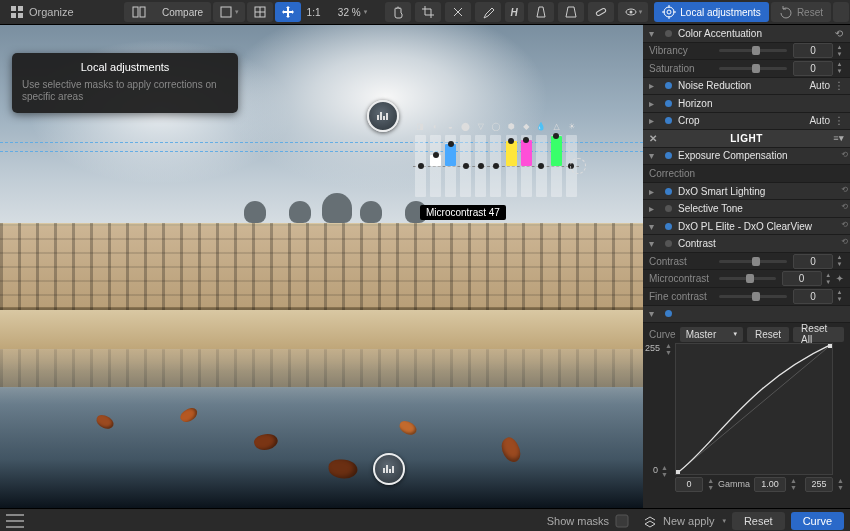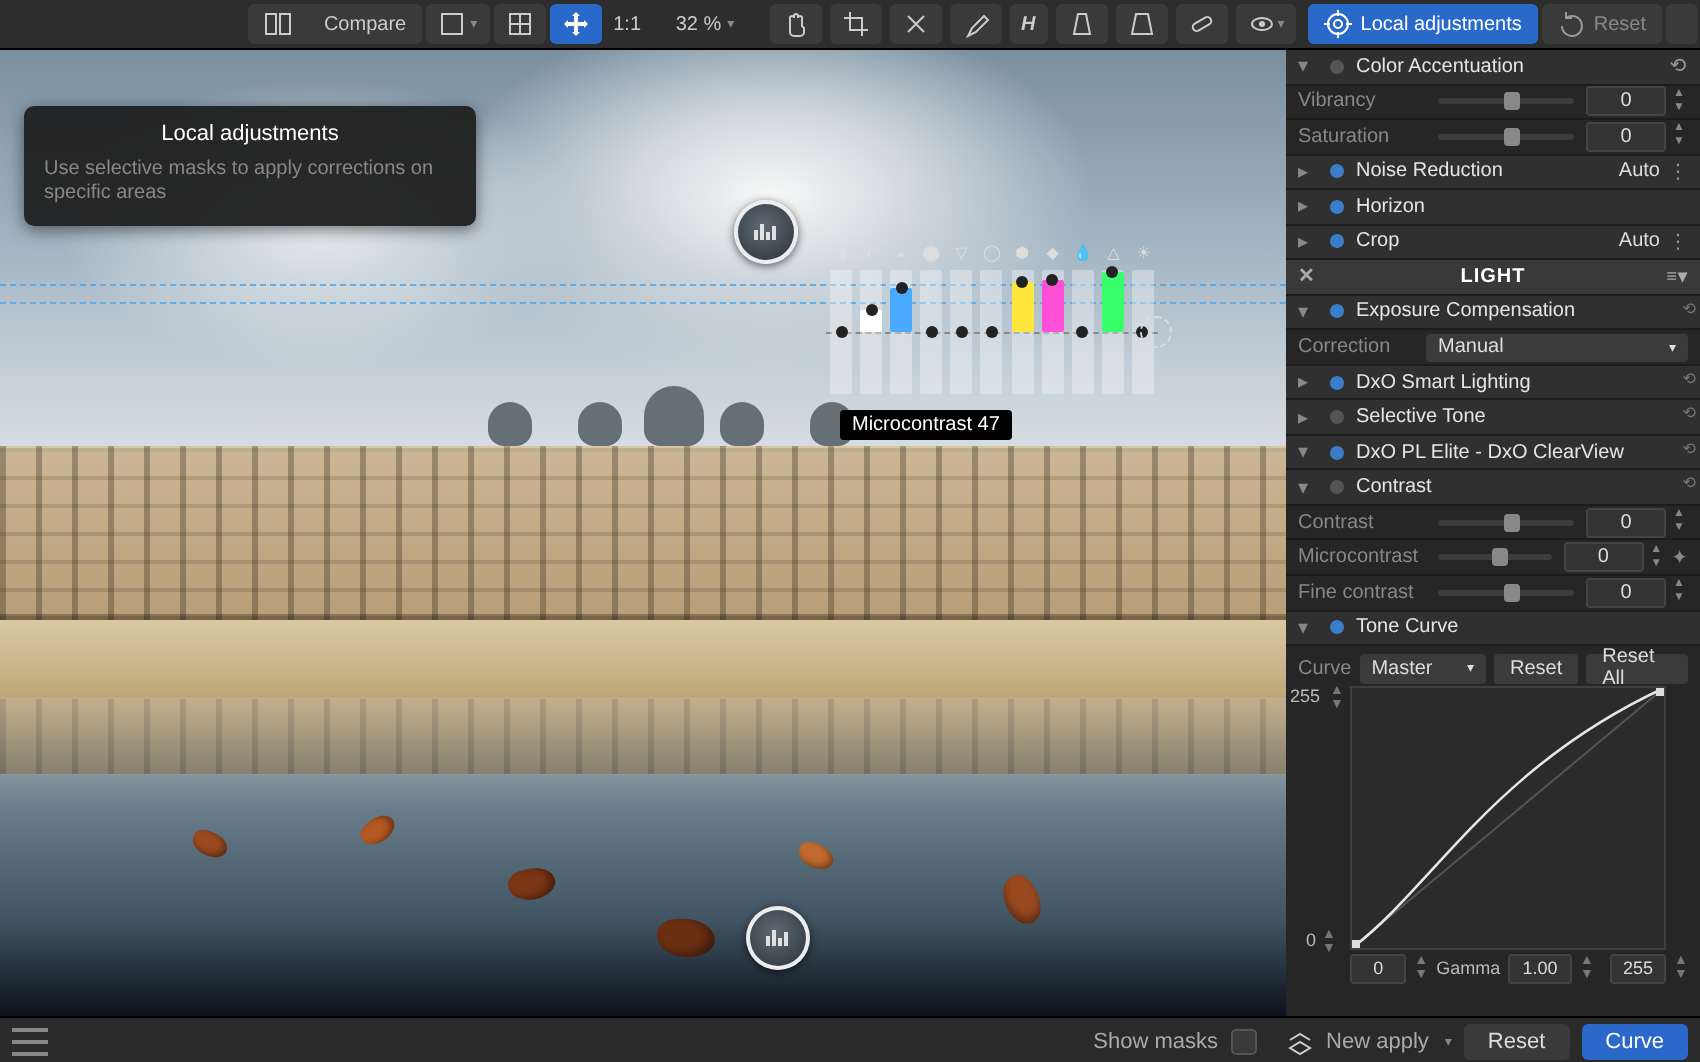--- a/index.html
+++ b/index.html
@@ -97,20 +97,29 @@
  .bottombar .bbtn{height:18px;padding:0 12px;border-radius:3px;background:#3a3a3a;color:#ddd;font-size:11px;display:flex;align-items:center;margin-left:6px;cursor:pointer}
  .bottombar .bbtn.primary{background:#2a69c9;color:#fff}
  .ic{width:14px;height:14px}
  .section .menu-ic{position:absolute;right:6px;font-size:9px;color:#aaa}
  .section .x-ic{position:absolute;left:6px;font-size:10px;color:#aaa}
 </style>
 </head>
 <body>
 
 <div class="topbar">
+ <div class="tab">
+  <svg class="ic" viewBox="0 0 14 14">
+        <rect x="1" y="1" width="5" height="5" fill="#bbb"></rect>
+        <rect x="8" y="1" width="5" height="5" fill="#bbb"></rect>
+        <rect x="1" y="8" width="5" height="5" fill="#bbb"></rect>
+        <rect x="8" y="8" width="5" height="5" fill="#bbb"></rect>
+      </svg>
+  <span>Organize</span>
+ </div>
  <div class="topbar-spacer"></div>
 
  <div class="topbtn" style="padding:0 8px">
   <svg class="ic" viewBox="0 0 14 14">
         <rect x="1" y="2" width="5" height="10" fill="none" stroke="#ccc"></rect>
         <rect x="8" y="2" width="5" height="10" fill="none" stroke="#ccc"></rect>
       </svg>
   <span style="margin-left:16px">Compare</span>
  </div>
  <div class="topbtn">
@@ -377,24 +386,20 @@
       </div>
 
   <div class="prow header">
         <span class="arrow">▾</span>
         <span class="dot"></span>
         <span class="lab">Exposure Compensation</span>
         <span class="sx">⟲</span>
       </div>
   <div class="prow">
         <span class="name">Correction</span>
-        <div class="select">
-          <span>Manual</span>
-          <span style="font-size:7px">▾</span>
-        </div>
       </div>
 
   <div class="prow header">
         <span class="arrow">▸</span>
         <span class="dot"></span>
         <span class="lab">DxO Smart Lighting</span>
         <span class="sx">⟲</span>
       </div>
   <div class="prow header">
         <span class="arrow">▸</span>
@@ -446,21 +451,20 @@
         <div class="valbox">0</div>
         <div class="stepper">
           <span>▲</span>
           <span>▼</span>
         </div>
       </div>
 
   <div class="prow header">
         <span class="arrow">▾</span>
         <span class="dot"></span>
-        <span class="lab">Tone Curve</span>
       </div>
   <div class="curve">
     <div class="curve-top">
       <span style="color:#888;font-size:10px">Curve</span>
       <div class="sel">
             <span>Master</span>
             <span style="font-size:7px">▾</span>
           </div>
       <div class="btn">Reset</div>
       <div class="btn">Reset All</div>

